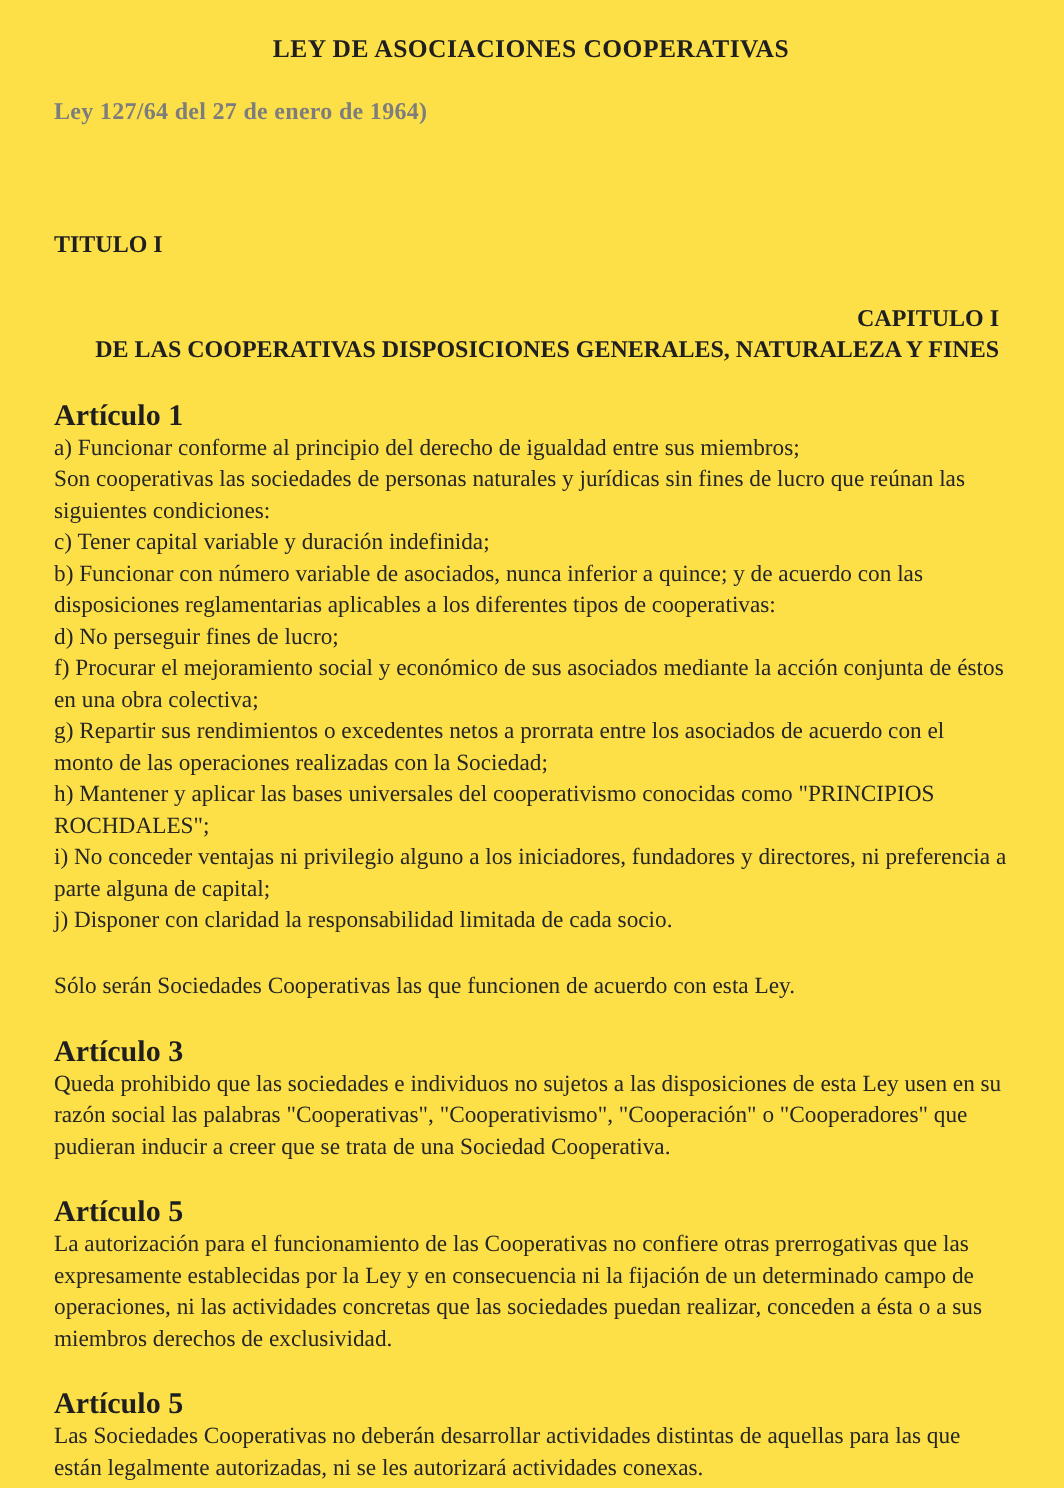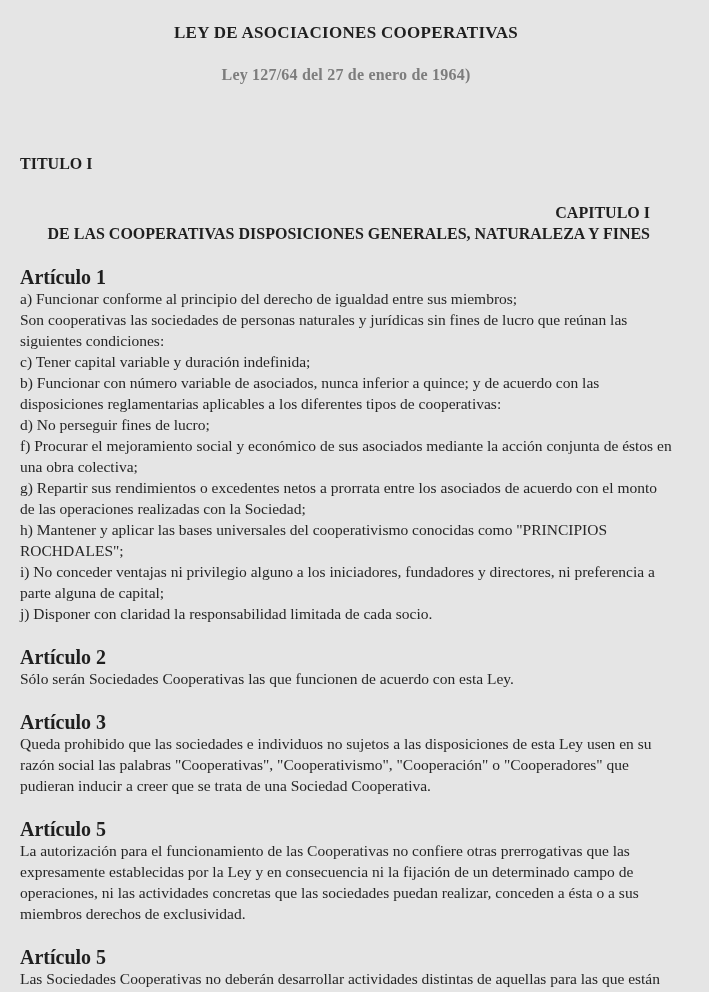--- a/index.html
+++ b/index.html
@@ -4,38 +4,37 @@
 <style>
   html, body {
     margin: 0;
     padding: 0;
     background: #ffffff;
   }
   .page {
     width: 709px;
     height: 992px;
     box-sizing: border-box;
-    padding: 22px 37px 20px 20px;
-    background: #e5e5e5;
+    padding: 22px 37px 20px 36px;
+    background: #fde047;
     font-family: "Liberation Serif", "DejaVu Serif", serif;
     color: #262626;
     overflow: hidden;
   }
   .doc-title {
     font-size: 17px;
     font-weight: bold;
     text-align: center;
     line-height: 22px;
     color: #1f1f1f;
     letter-spacing: 0.3px;
   }
   .doc-subtitle {
     font-size: 16px;
     font-weight: bold;
-    text-align: center;
     line-height: 21px;
     margin-top: 20px;
     color: #7d7d7d;
     letter-spacing: 0.2px;
   }
   .titulo {
     font-size: 16px;
     font-weight: bold;
     line-height: 21px;
     margin-top: 68px;
@@ -95,21 +94,20 @@
           <div>d) No perseguir fines de lucro;</div>
           <div>f) Procurar el mejoramiento social y económico de sus asociados mediante la acción conjunta de éstos en una obra colectiva;</div>
           <div>g) Repartir sus rendimientos o excedentes netos a prorrata entre los asociados de acuerdo con el monto de las operaciones realizadas con la Sociedad;</div>
           <div>h) Mantener y aplicar las bases universales del cooperativismo conocidas como "PRINCIPIOS ROCHDALES";</div>
           <div>i) No conceder ventajas ni privilegio alguno a los iniciadores, fundadores y directores, ni preferencia a parte alguna de capital;</div>
           <div>j) Disponer con claridad la responsabilidad limitada de cada socio.</div>
         </div>
   </section>
 
   <section class="article">
-    <div class="article-heading">Artículo 2</div>
     <div class="article-body">
           <div>Sólo serán Sociedades Cooperativas las que funcionen de acuerdo con esta Ley.</div>
         </div>
   </section>
 
   <section class="article">
     <div class="article-heading">Artículo 3</div>
     <div class="article-body">
           <div>Queda prohibido que las sociedades e individuos no sujetos a las disposiciones de esta Ley usen en su razón social las palabras "Cooperativas", "Cooperativismo", "Cooperación" o "Cooperadores" que pudieran inducir a creer que se trata de una Sociedad Cooperativa.</div>
         </div>

